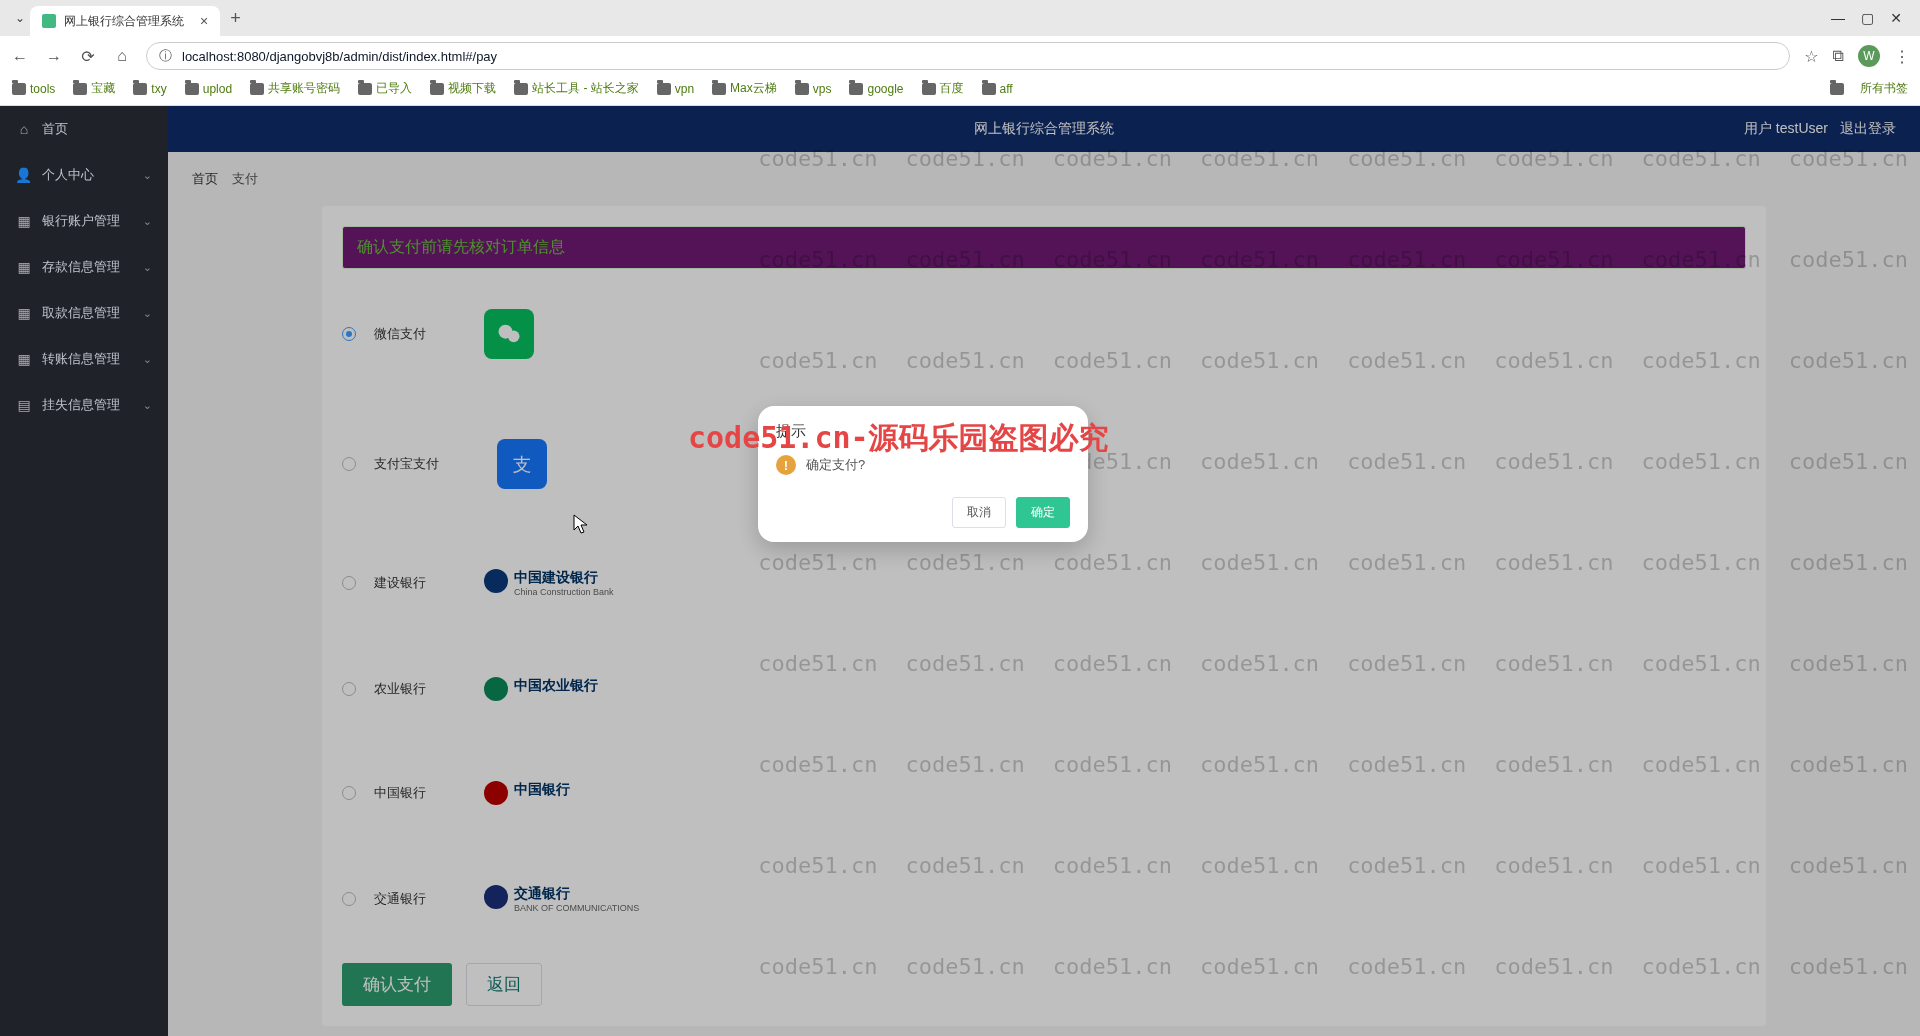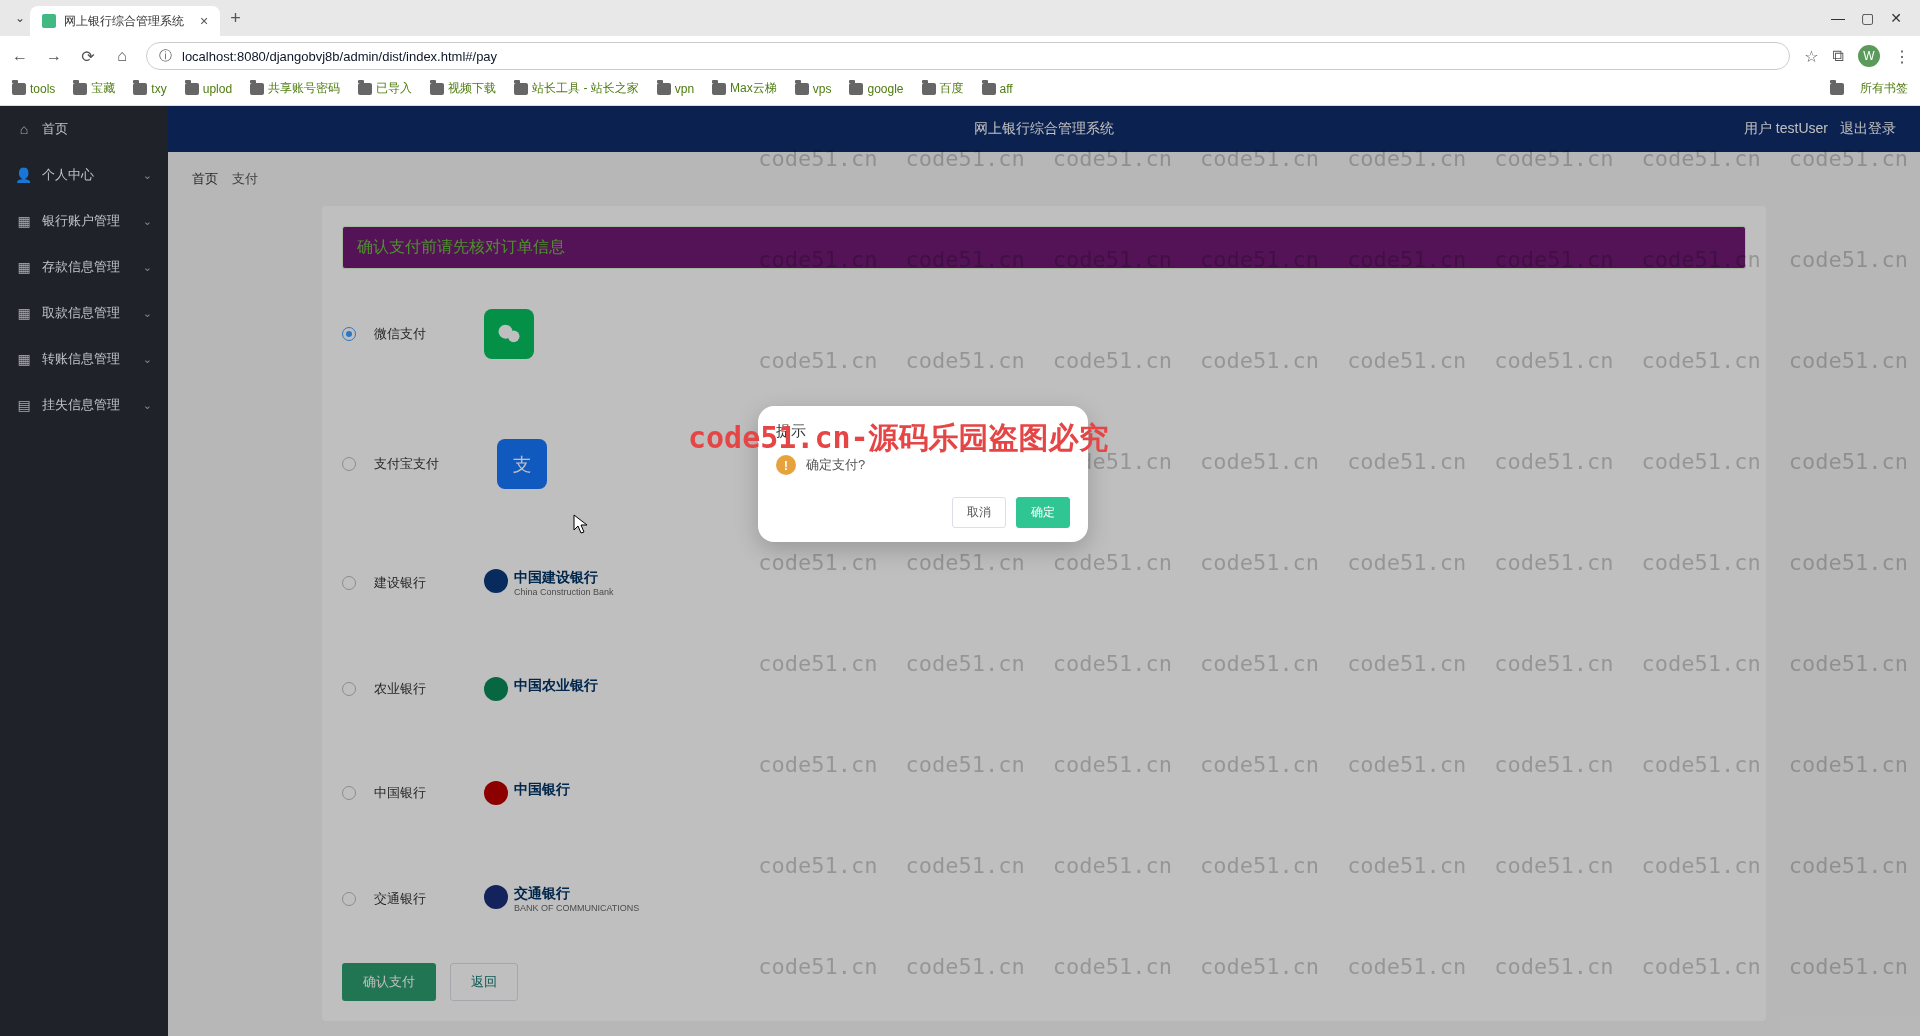--- a/index.html
+++ b/index.html
@@ -56,21 +56,21 @@
 .pay-label { font-size:13px; color:#333; }
 .pay-icon { width:50px; height:50px; border-radius:8px; display:flex; align-items:center; justify-content:center; margin-left:40px; }
 .pay-icon.wechat { background:#07c160; }
 .pay-icon.alipay { background:#1677ff; }
 .pay-icon svg { width:28px; height:28px; fill:#fff; }
 .bank-text { font-size:14px; color:#003366; font-weight:600; margin-left:40px; display:flex; align-items:flex-start; gap:6px; }
 .bank-text .sub { display:block; font-size:9px; color:#666; font-weight:400; }
 .bank-logo-circle { width:24px; height:24px; border-radius:50%; display:inline-block; }
 
 .action-row { display:flex; gap:14px; }
-.btn { padding:9px 20px; font-size:13px; border-radius:3px; cursor:pointer; border:1px solid transparent;font-family:Liberation Mono, monospace; }
+.btn { padding:9px 20px; font-size:17px; border-radius:3px; cursor:pointer; border:1px solid transparent;font-family:Liberation Mono, monospace; }
 .btn-primary { background:#2d9d6f; color:#fff; }
 .btn-default { background:#fff; color:#0f766e; border-color:#dcdfe6; }
 
 
 .mask { position:absolute; inset:0; background:rgba(0,0,0,0.25); z-index:10; }
 .dialog { position:absolute; left:590px; top:300px; width:330px; background:#fff; border-radius:16px; box-shadow:0 8px 24px rgba(0,0,0,0.2); z-index:11; padding:16px 18px 14px; }
 .dialog-title { font-size:15px; color:#333; margin-bottom:14px; }
 .dialog-body { display:flex; align-items:center; gap:10px; font-size:13px; color:#555; margin-bottom:22px; }
 .warn-icon { width:20px; height:20px; border-radius:50%; background:#e6a23c; color:#fff; display:flex; align-items:center; justify-content:center; font-weight:bold; font-size:13px; }
 .dialog-footer { display:flex; justify-content:flex-end; gap:10px; }

